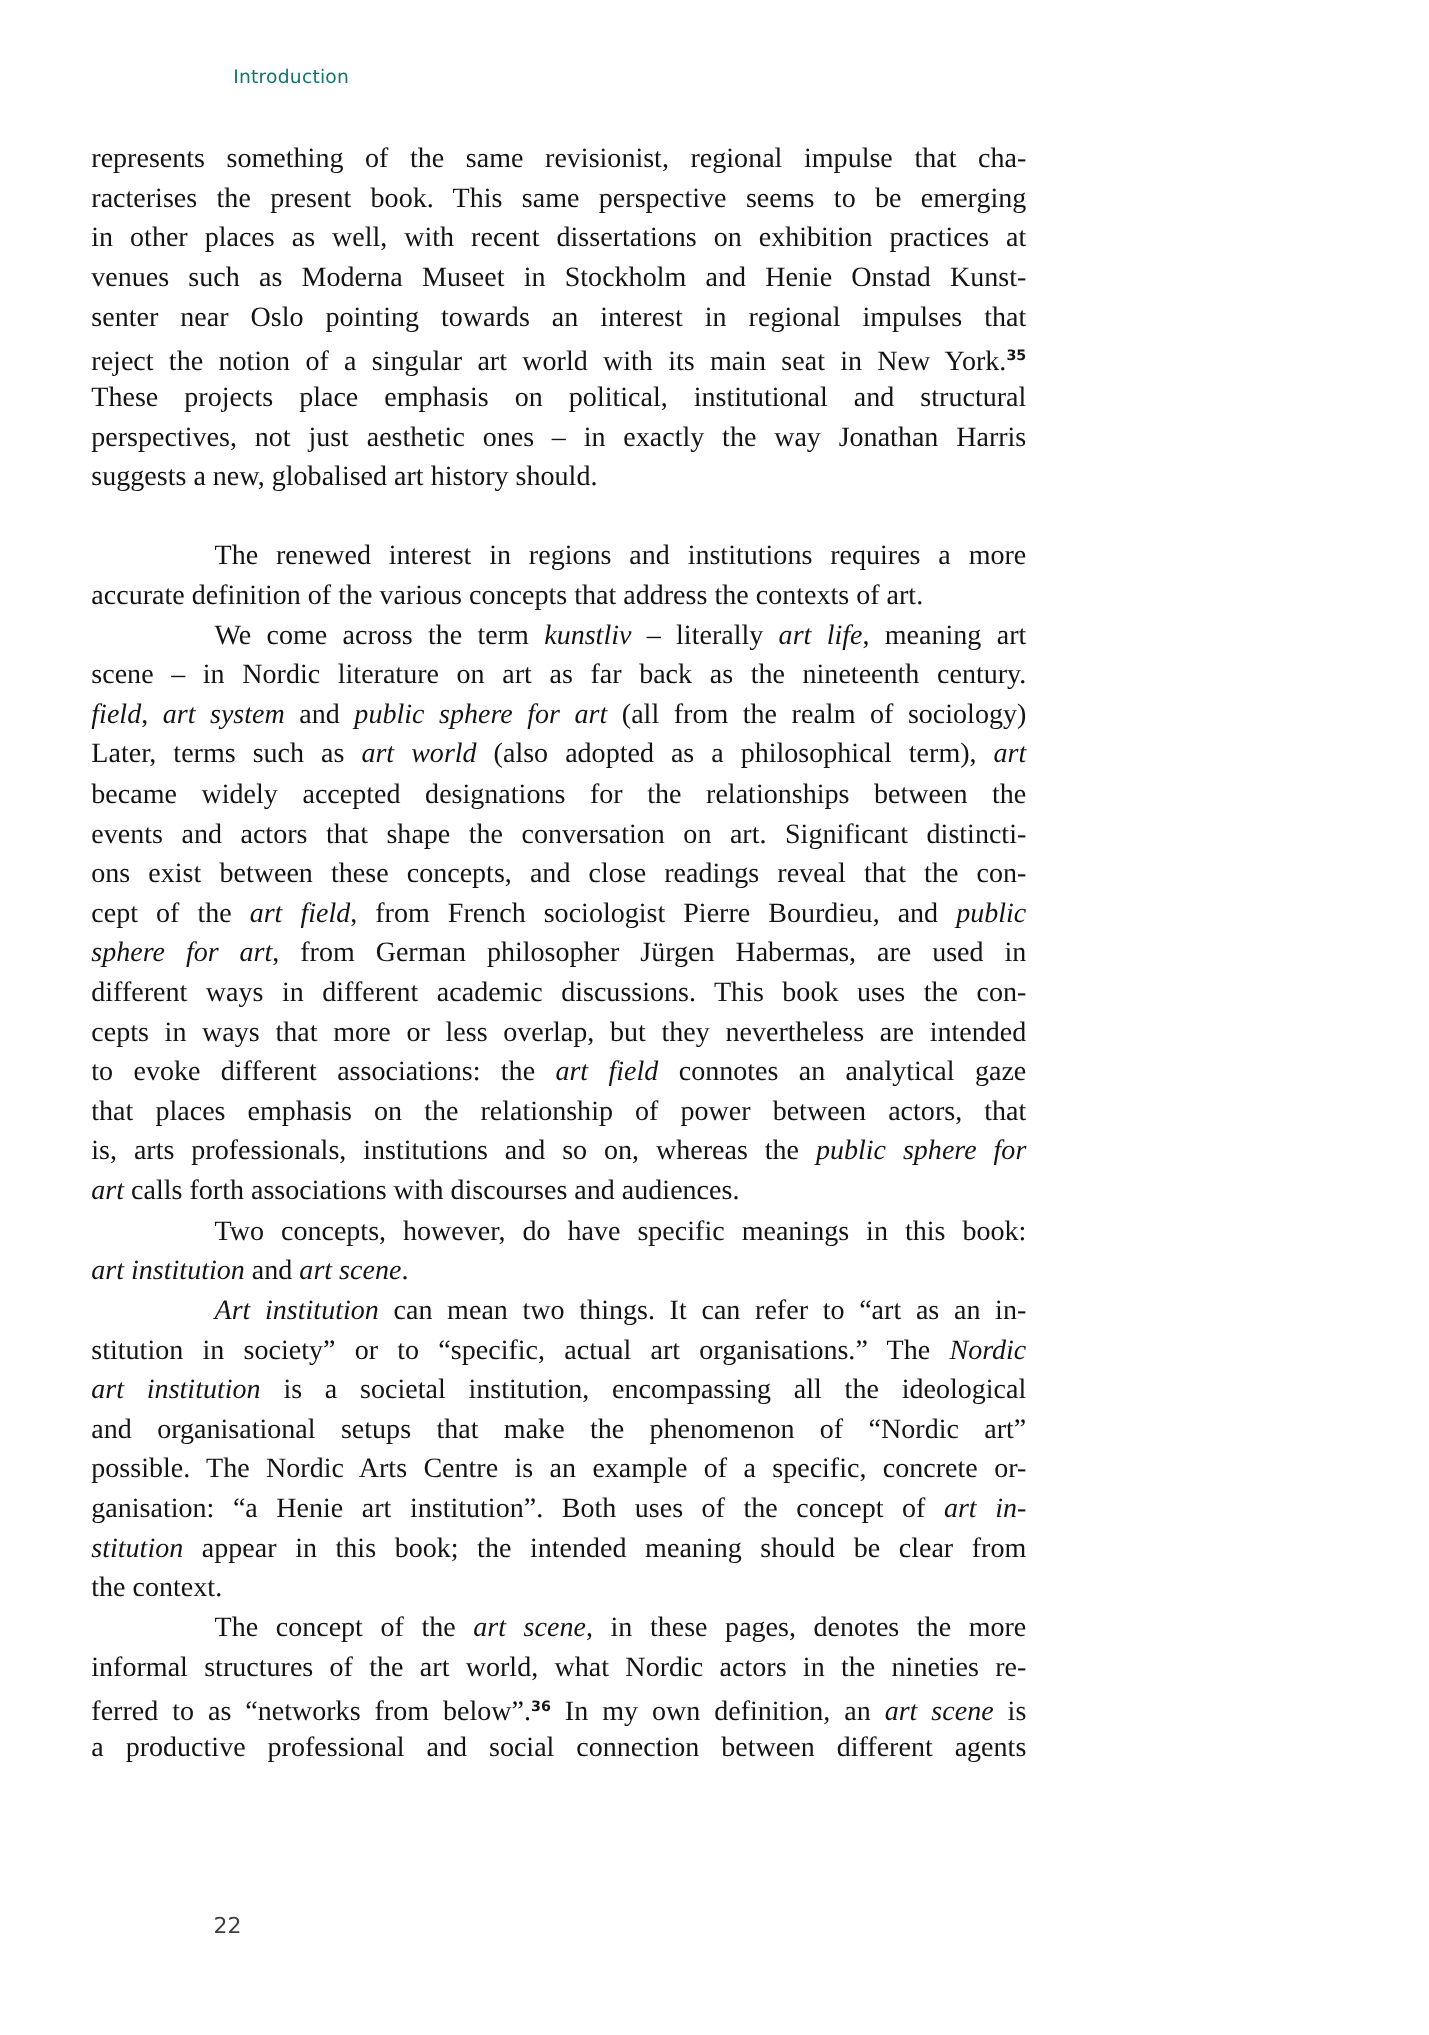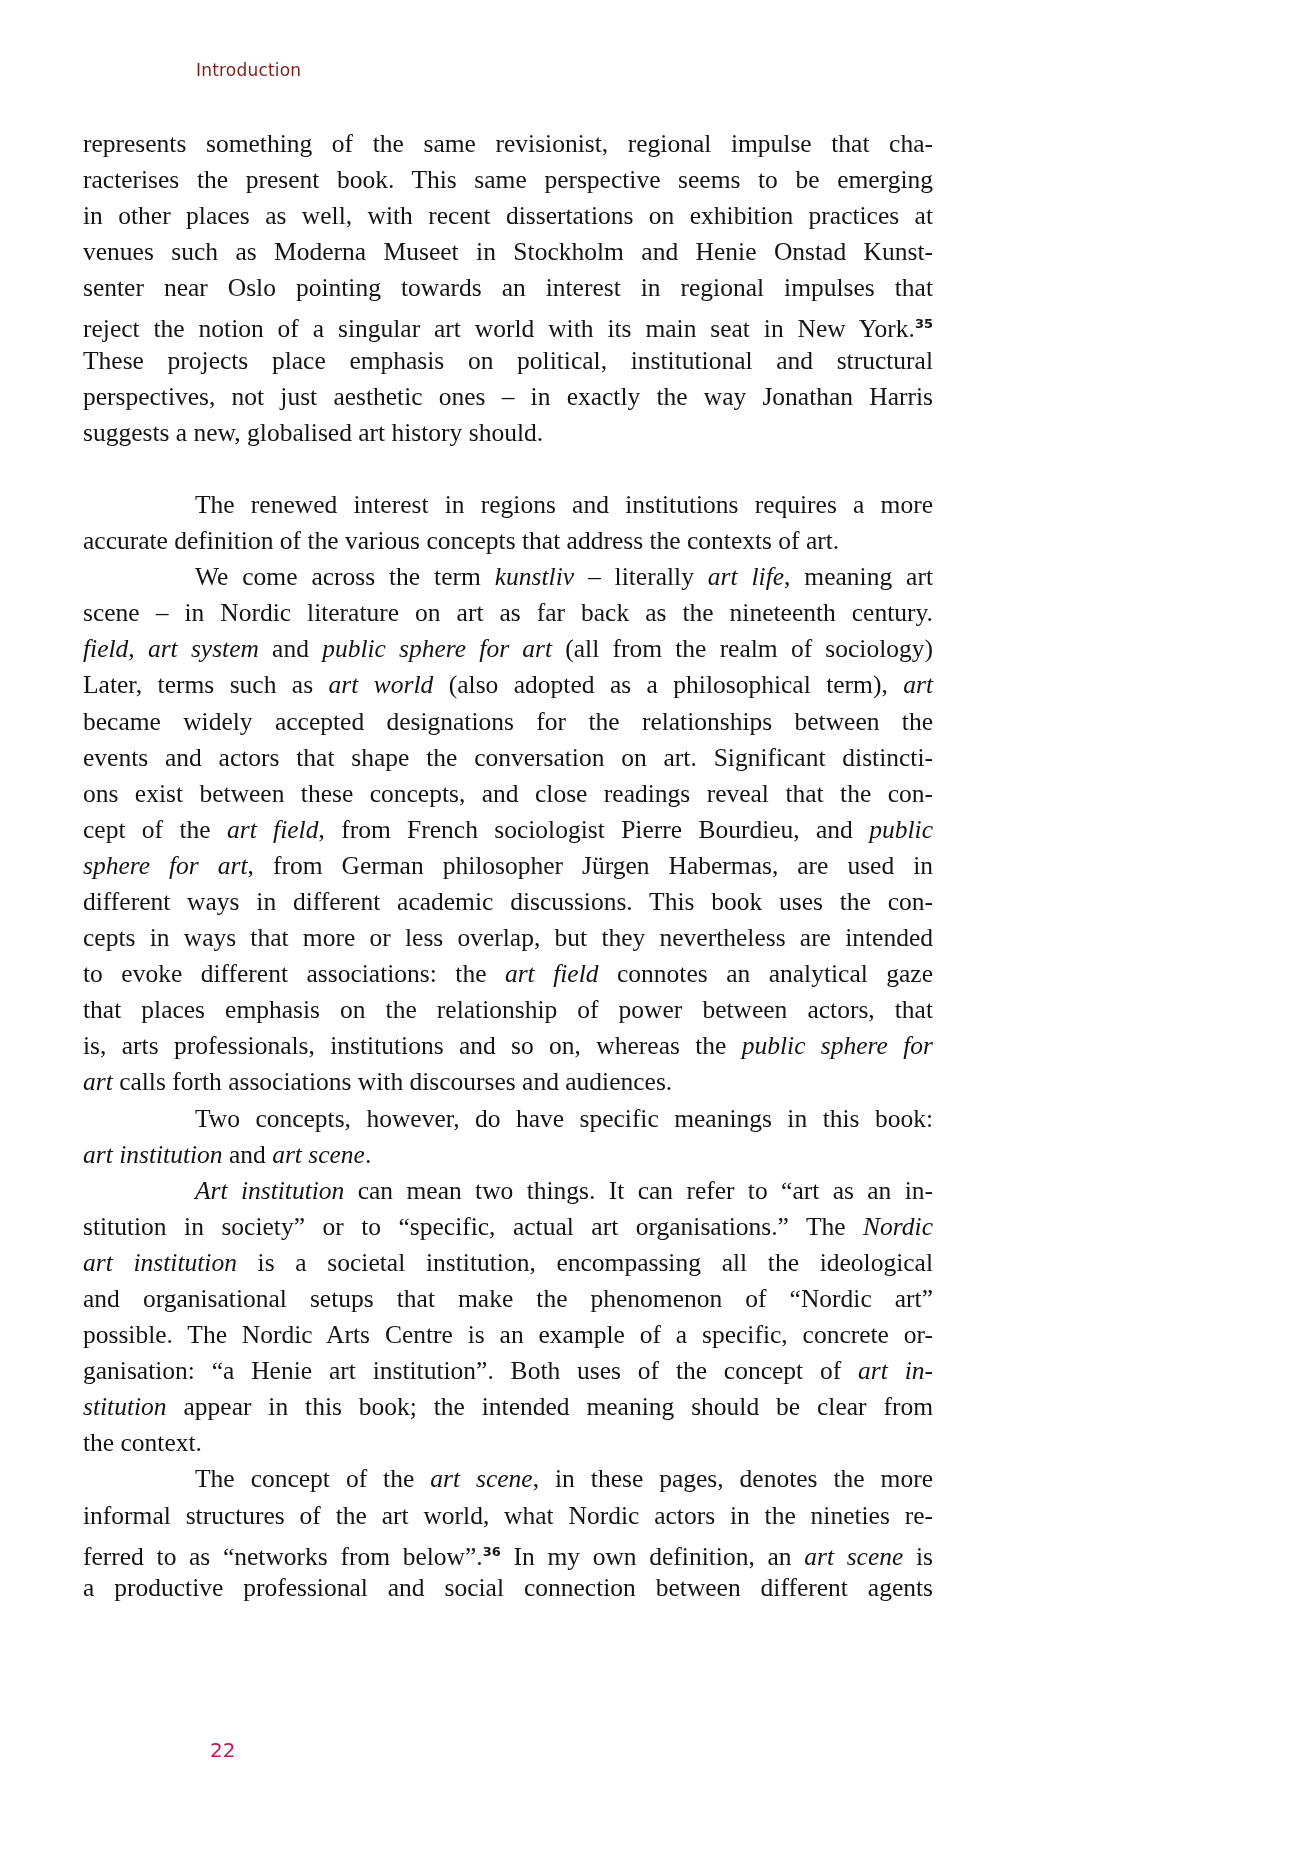--- a/index.html
+++ b/index.html
@@ -1,37 +1,37 @@
 <!DOCTYPE html>
 <html><head>
 <meta charset="utf-8">
 <style>
   html, body { margin: 0; padding: 0; background: #ffffff; }
   body { width: 1299px; height: 1850px; position: relative; overflow: hidden; color: #111111; }
   .running-head {
-    position: absolute; left: 196px; top: 60px;
-    font-family: "DejaVu Sans", sans-serif; font-size: 17px; color: #7f1d1d; letter-spacing: 0.2px;
+    position: absolute; left: 212px; top: 60px;
+    font-family: "DejaVu Sans", sans-serif; font-size: 17px; color: #0f766e; letter-spacing: 0.2px;
   }
   .body-text {
     position: absolute; left: 83px; top: 126px; width: 850px;
     font-family: "Liberation Serif", serif; font-size: 25.5px; line-height: 36.1px; color: #141414;
   }
   .line {
     display: block; white-space: nowrap; text-align: justify; text-align-last: justify;
     height: 36.1px; overflow: visible;
   }
   .line.last { text-align-last: left; }
   .line.indent { padding-left: 112px; }
   .gap { display: block; height: 36.1px; }
   .heading { font-weight: bold; text-align-last: left; padding-left: 112px; }
   .sup { font-family: "DejaVu Sans", sans-serif; font-size: 13px; font-weight: bold; vertical-align: 9px; }
   em { font-style: italic; }
   .page-number {
-    position: absolute; left: 210px; top: 1738px;
-    font-family: "DejaVu Sans", sans-serif; font-size: 20px; color: #be185d;
+    position: absolute; left: 194px; top: 1738px;
+    font-family: "DejaVu Sans", sans-serif; font-size: 20px; color: #404040;
   }
 </style>
 </head>
 <body>
 
 <div class="running-head">Introduction</div>
 
 <div class="body-text">
 
   <span class="line">represents something of the same revisionist, regional impulse that cha-</span>

